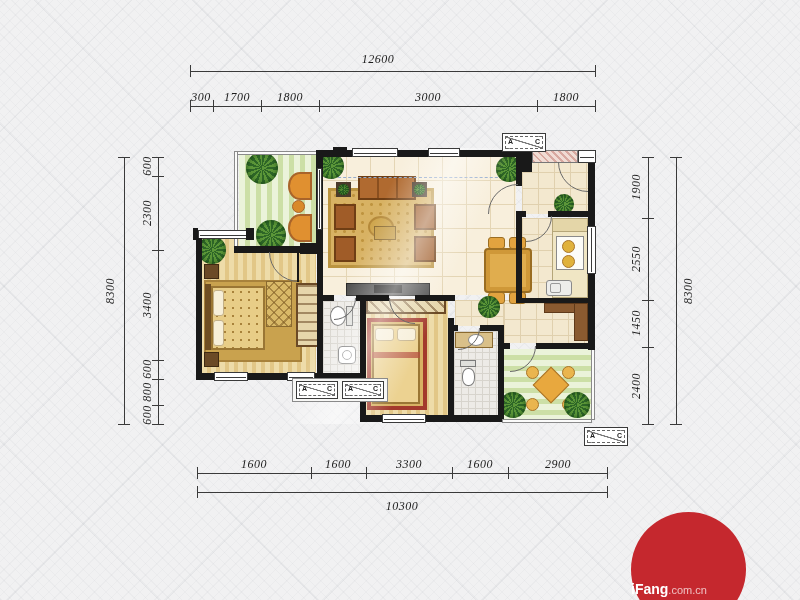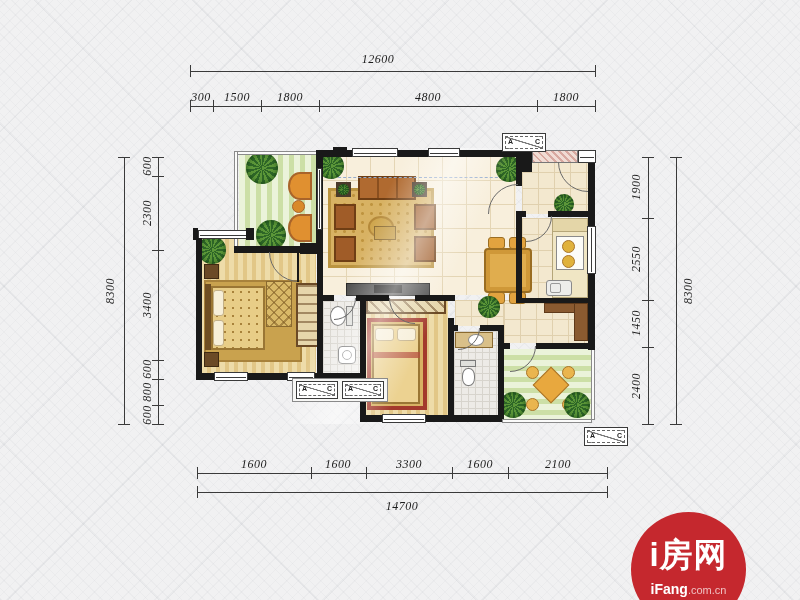--- a/index.html
+++ b/index.html
@@ -37,64 +37,64 @@
   .plant{border-radius:50%;background:repeating-conic-gradient(#2e6627 0 14deg,#5b9638 14deg 28deg);box-shadow:inset 0 0 5px rgba(0,40,0,.65);}
   .dash{border-top:1px dashed #93abce;height:0;}
   .ac{background:#fff;border:1px solid #3a3a3a;}
   .aci{left:2px;top:2px;right:2px;bottom:2px;border:1px dashed #666;
     background:linear-gradient(to top right,transparent 46%,#777 48%,#777 52%,transparent 54%);}
   .aci b{position:absolute;top:50%;margin-top:-5px;font:bold 7px "Liberation Sans",sans-serif;color:#222;}
   .la{left:2px;}.lc{right:2px;}
   .hatchp{background:repeating-linear-gradient(45deg,#d8a9a0 0 2px,#f0dcd4 2px 5px);border:1px solid #777;}
   .logo{left:631px;top:512px;width:115px;height:115px;border-radius:50%;background:#c5282e;}
   .logo-t{left:0;right:0;top:24px;text-align:center;font:bold 33px/38px "Liberation Sans",sans-serif;color:#fff;letter-spacing:1px;}
-  .logo-s{left:0;right:0;top:68px;text-align:center;font:bold 14px/18px "Liberation Sans",sans-serif;color:#fff;}
+  .logo-s{left:0;right:0;top:68px;font:bold 14px/18px "Liberation Sans",sans-serif;color:#fff;}
   .logo-s em{font-style:normal;font-weight:400;font-size:11px;color:#efc0c2;}
 </style>
 </head>
 <body>
 
 <div class="stage">
 
   <div class="g">
     <i class="dt p" style="left:338px;top:52px;width:80px">12600</i>
     <i class="dl" style="left:190px;top:71px;width:406px;height:1px"></i>
     <i class="dl" style="left:190px;top:65px;width:1px;height:12px"></i>
     <i class="dl" style="left:595px;top:65px;width:1px;height:12px"></i>
     <i class="dt p" style="left:173px;top:90px;width:56px">300</i>
-    <i class="dt p" style="left:209px;top:90px;width:56px">1500</i>
+    <i class="dt p" style="left:209px;top:90px;width:56px">1700</i>
     <i class="dt p" style="left:262px;top:90px;width:56px">1800</i>
-    <i class="dt p" style="left:400px;top:90px;width:56px">4800</i>
+    <i class="dt p" style="left:400px;top:90px;width:56px">3000</i>
     <i class="dt p" style="left:538px;top:90px;width:56px">1800</i>
     <i class="dl" style="left:190px;top:106px;width:406px;height:1px"></i>
     <i class="dl" style="left:190px;top:100px;width:1px;height:12px"></i>
     <i class="dl" style="left:213px;top:100px;width:1px;height:12px"></i>
     <i class="dl" style="left:261px;top:100px;width:1px;height:12px"></i>
     <i class="dl" style="left:319px;top:100px;width:1px;height:12px"></i>
     <i class="dl" style="left:537px;top:100px;width:1px;height:12px"></i>
     <i class="dl" style="left:595px;top:100px;width:1px;height:12px"></i>
   </div>
 
   <div class="g">
     <i class="dt p" style="left:226px;top:457px;width:56px">1600</i>
     <i class="dt p" style="left:310px;top:457px;width:56px">1600</i>
     <i class="dt p" style="left:381px;top:457px;width:56px">3300</i>
     <i class="dt p" style="left:452px;top:457px;width:56px">1600</i>
-    <i class="dt p" style="left:530px;top:457px;width:56px">2100</i>
+    <i class="dt p" style="left:530px;top:457px;width:56px">2900</i>
     <i class="dl" style="left:197px;top:473px;width:411px;height:1px"></i>
     <i class="dl" style="left:197px;top:467px;width:1px;height:12px"></i>
     <i class="dl" style="left:311px;top:467px;width:1px;height:12px"></i>
     <i class="dl" style="left:366px;top:467px;width:1px;height:12px"></i>
     <i class="dl" style="left:452px;top:467px;width:1px;height:12px"></i>
     <i class="dl" style="left:508px;top:467px;width:1px;height:12px"></i>
     <i class="dl" style="left:607px;top:467px;width:1px;height:12px"></i>
     <i class="dl" style="left:197px;top:492px;width:411px;height:1px"></i>
     <i class="dl" style="left:197px;top:486px;width:1px;height:12px"></i>
     <i class="dl" style="left:607px;top:486px;width:1px;height:12px"></i>
-    <i class="dt p" style="left:362px;top:499px;width:80px">14700</i>
+    <i class="dt p" style="left:362px;top:499px;width:80px">10300</i>
   </div>
 
   <div class="g">
     <i class="dt dtv p" style="left:82px;top:284px;width:56px">8300</i>
     <i class="dl" style="left:124px;top:157px;width:1px;height:268px"></i>
     <i class="dl" style="left:118px;top:157px;width:12px;height:1px"></i>
     <i class="dl" style="left:118px;top:424px;width:12px;height:1px"></i>
     <i class="dl" style="left:158px;top:157px;width:1px;height:268px"></i>
     <i class="dl" style="left:152px;top:157px;width:12px;height:1px"></i>
     <i class="dl" style="left:152px;top:176px;width:12px;height:1px"></i>
@@ -300,17 +300,16 @@
       </div>
     <div class="ac" style="left:584px;top:427px;width:44px;height:19px">
         <div class="aci">
           <b class="la">A</b>
           <b class="lc">C</b>
         </div>
       </div>
   </div>
 
   <div class="logo">
-    <span class="logo-t">i房网</span>
     <span class="logo-s"><b>iFang</b><em>.com.cn</em></span>
   </div>
 
 </div>
 
 </body></html>

